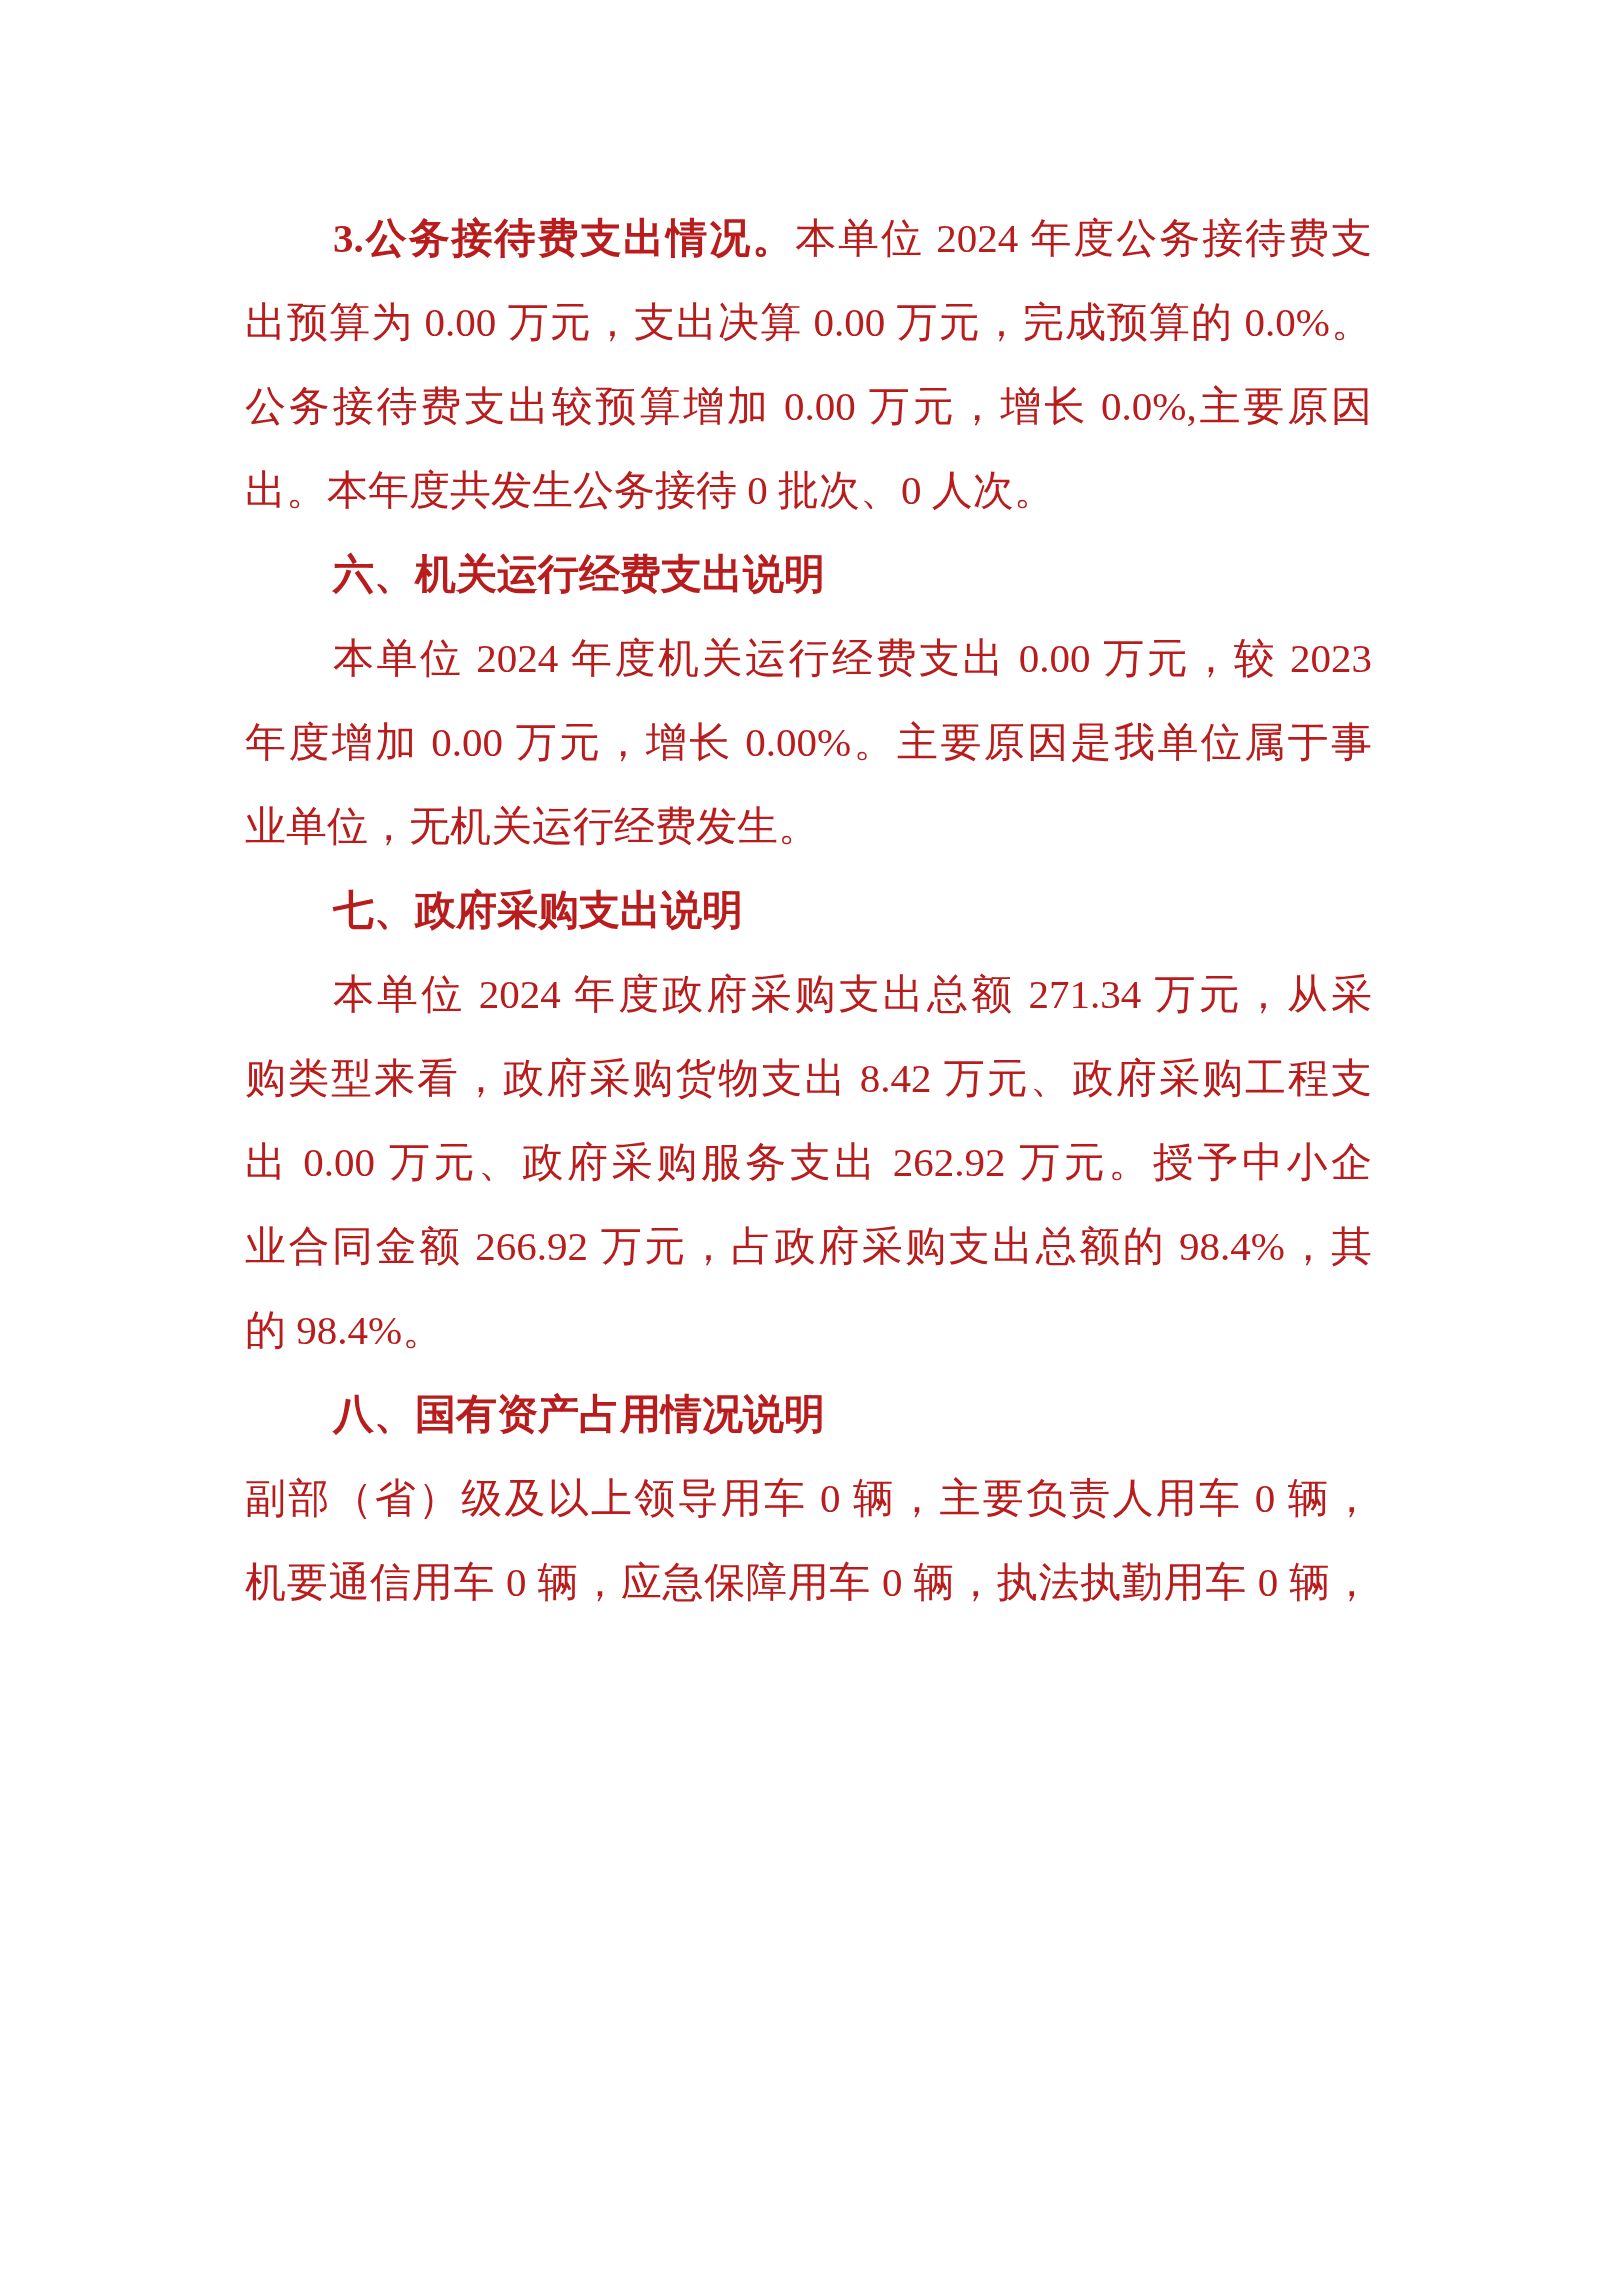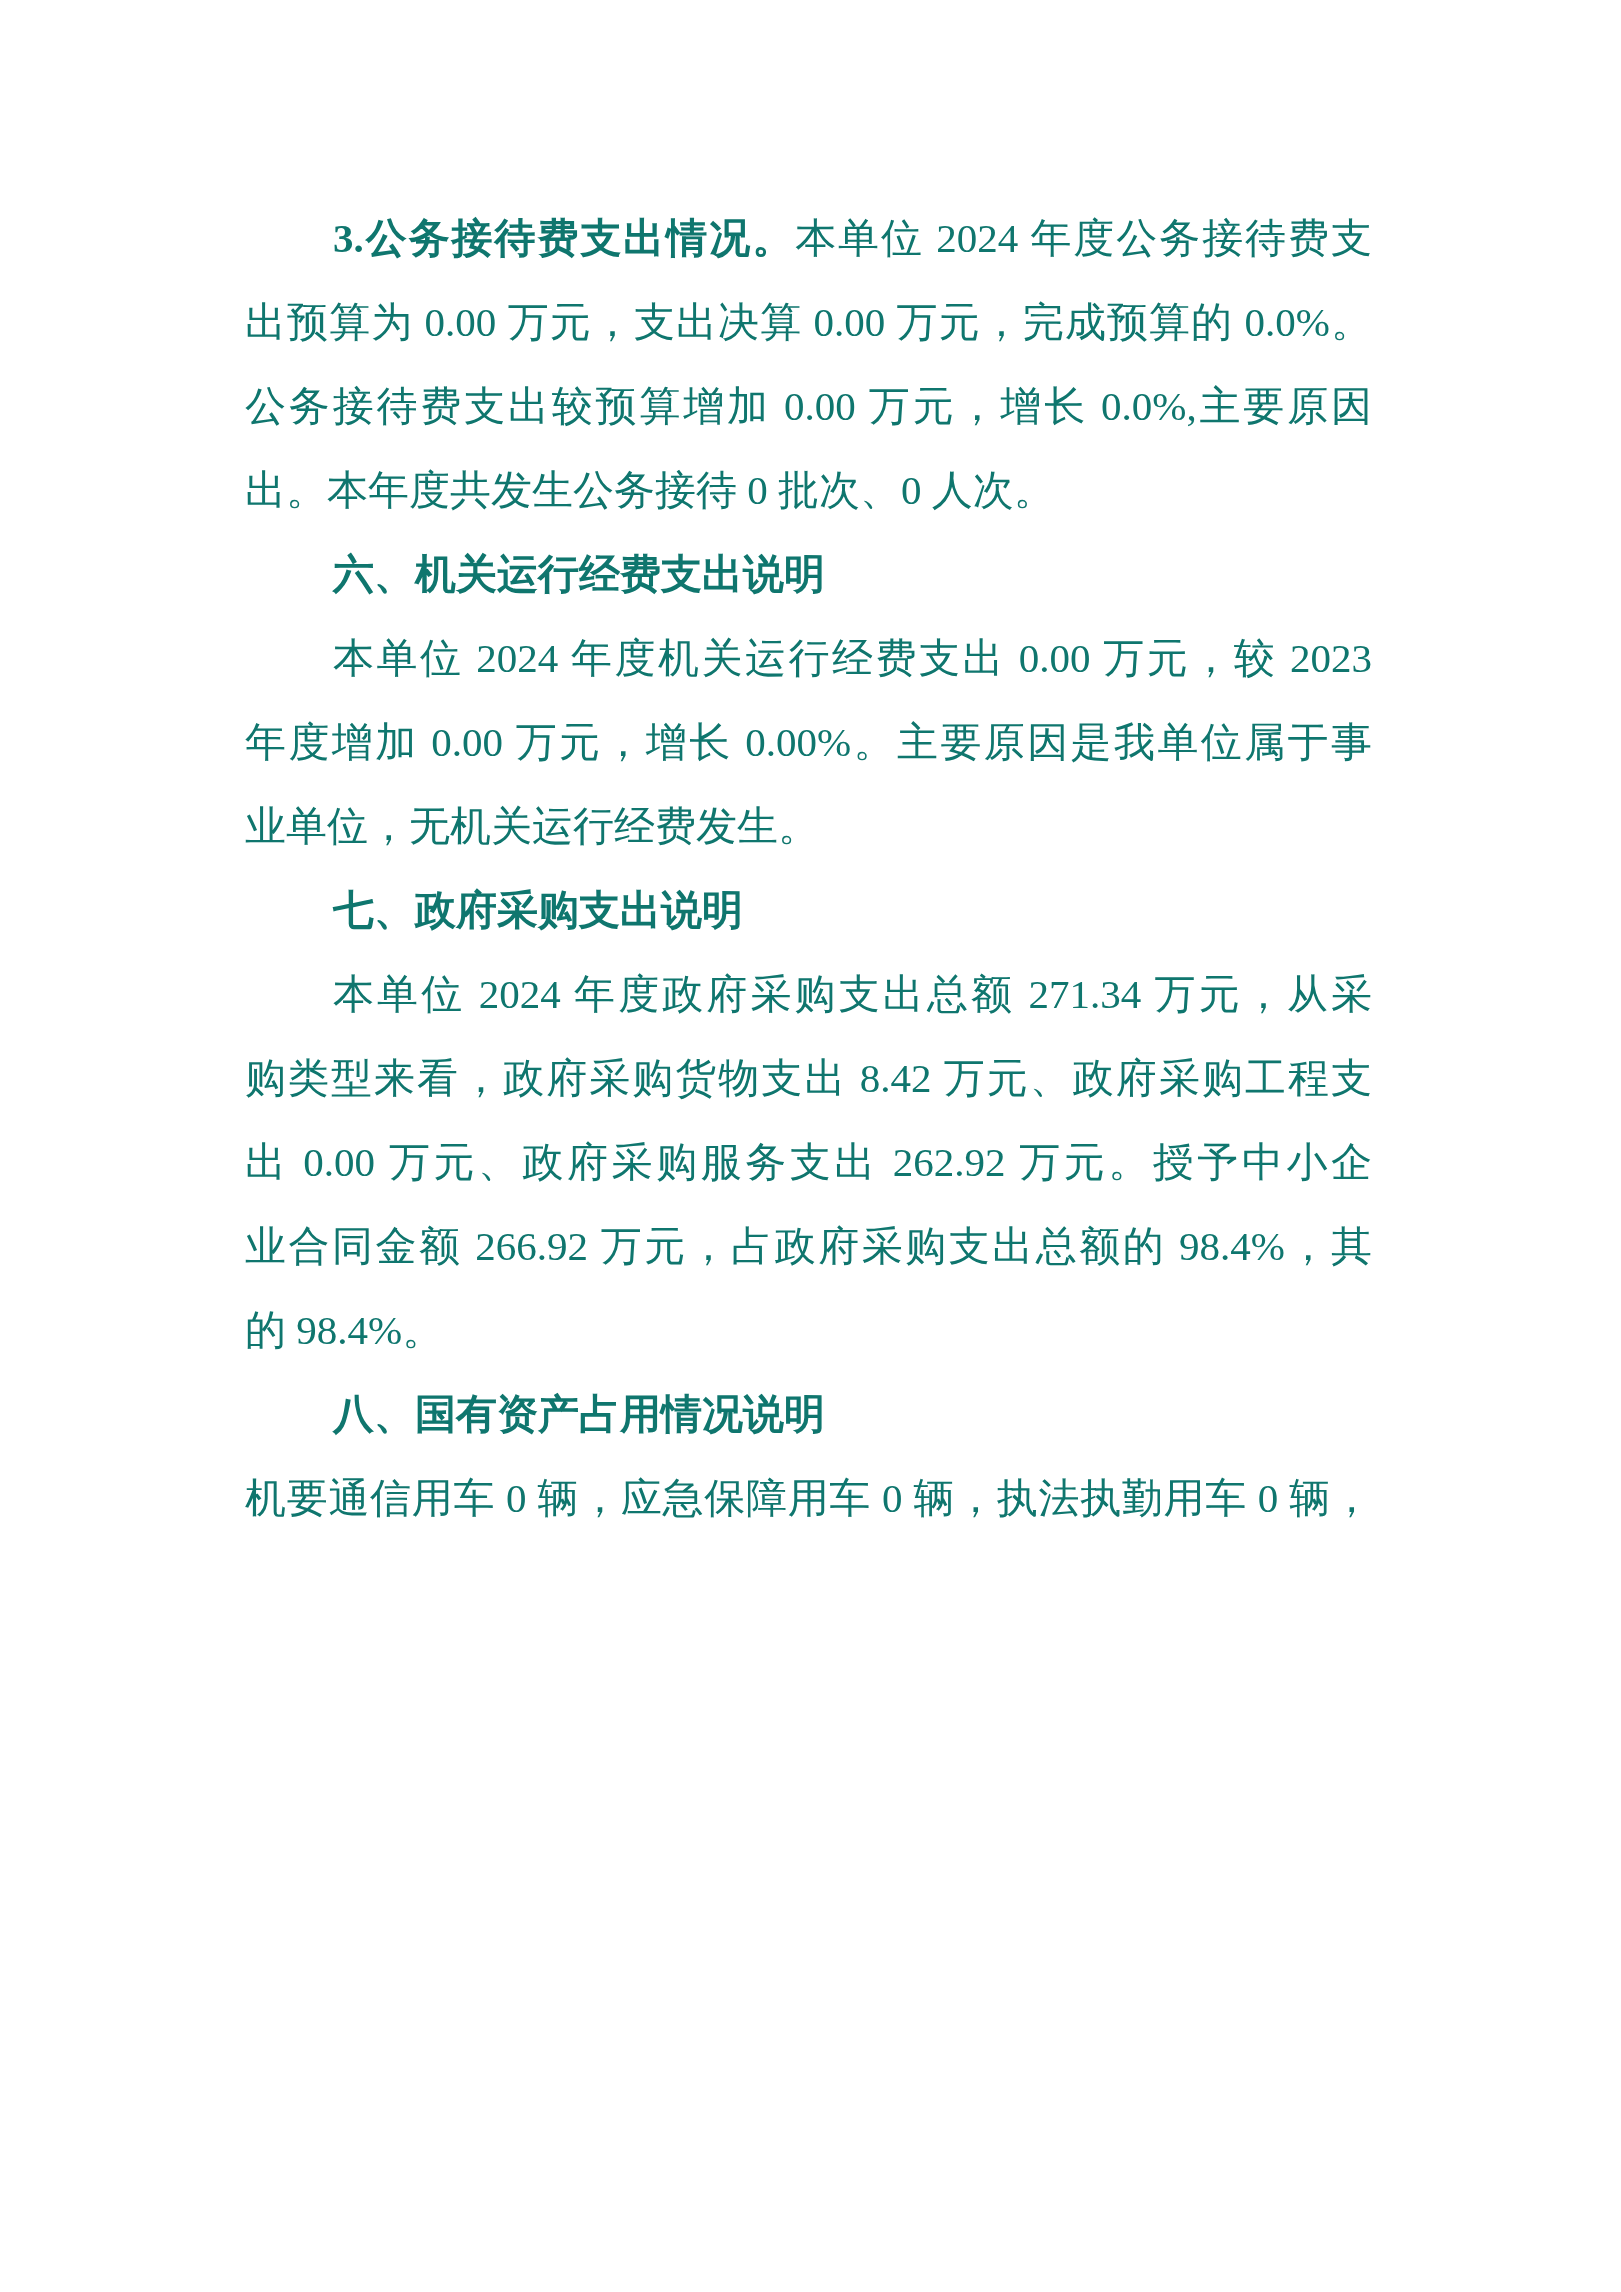--- a/index.html
+++ b/index.html
@@ -19,21 +19,21 @@
     position: absolute;
     left: 245px;
     top: 196px;
     width: 1127px;
   }
   .line {
     font-family: "Liberation Serif", "DejaVu Serif", serif;
     font-size: 41px;
     line-height: 84px;
     height: 84px;
-    color: #0f766e;
+    color: #b91c1c;
     text-align: justify;
     overflow: hidden;
   }
   .line.justify {
     text-align-last: justify;
   }
   .line.indent {
     text-indent: 88px;
   }
   .line.heading {
@@ -59,16 +59,17 @@
       <div class="line indent justify"><span>本单位 2024 年度机关运行经费支出 0.00 万元，较 2023</span></div>
       <div class="line justify"><span>年度增加 0.00 万元，增长 0.00%。主要原因是我单位属于事</span></div>
       <div class="line"><span>业单位，无机关运行经费发生。</span></div>
       <div class="line heading indent"><span>七、政府采购支出说明</span></div>
       <div class="line indent justify"><span>本单位 2024 年度政府采购支出总额 271.34 万元，从采</span></div>
       <div class="line justify"><span>购类型来看，政府采购货物支出 8.42 万元、政府采购工程支</span></div>
       <div class="line justify"><span>出 0.00 万元、政府采购服务支出 262.92 万元。授予中小企</span></div>
       <div class="line justify"><span>业合同金额 266.92 万元，占政府采购支出总额的 98.4%，其</span></div>
       <div class="line"><span>的 98.4%。</span></div>
       <div class="line heading indent"><span>八、国有资产占用情况说明</span></div>
+      <div class="line justify"><span>副部（省）级及以上领导用车 0 辆，主要负责人用车 0 辆，</span></div>
       <div class="line justify"><span>机要通信用车 0 辆，应急保障用车 0 辆，执法执勤用车 0 辆，</span></div>
     </div>
 </div>
 
 
 </body></html>

